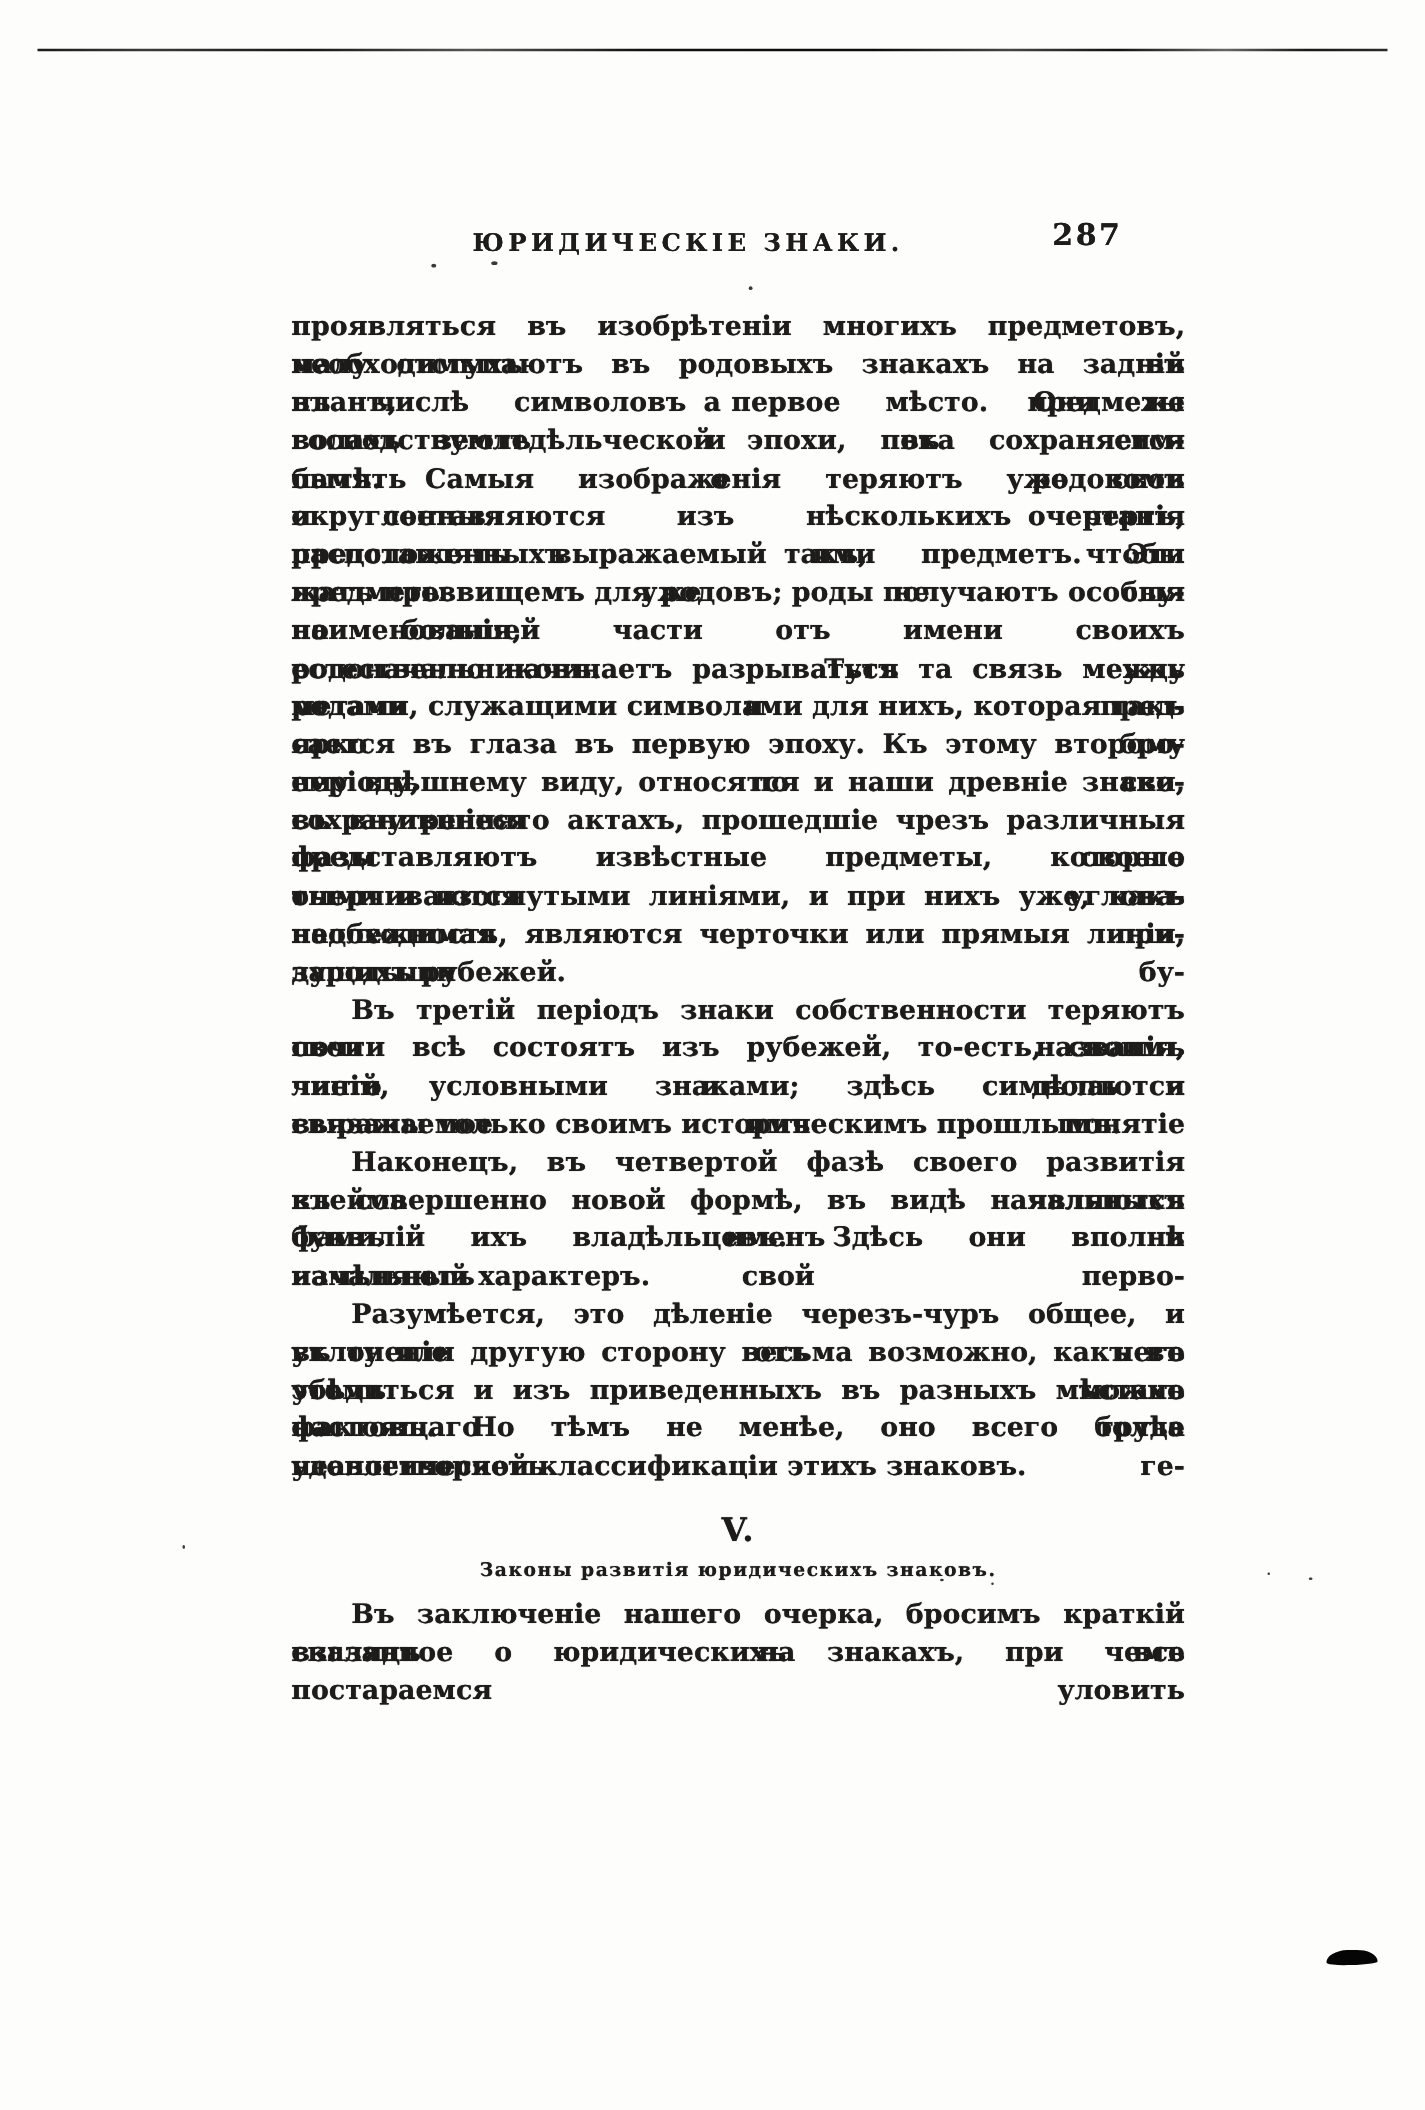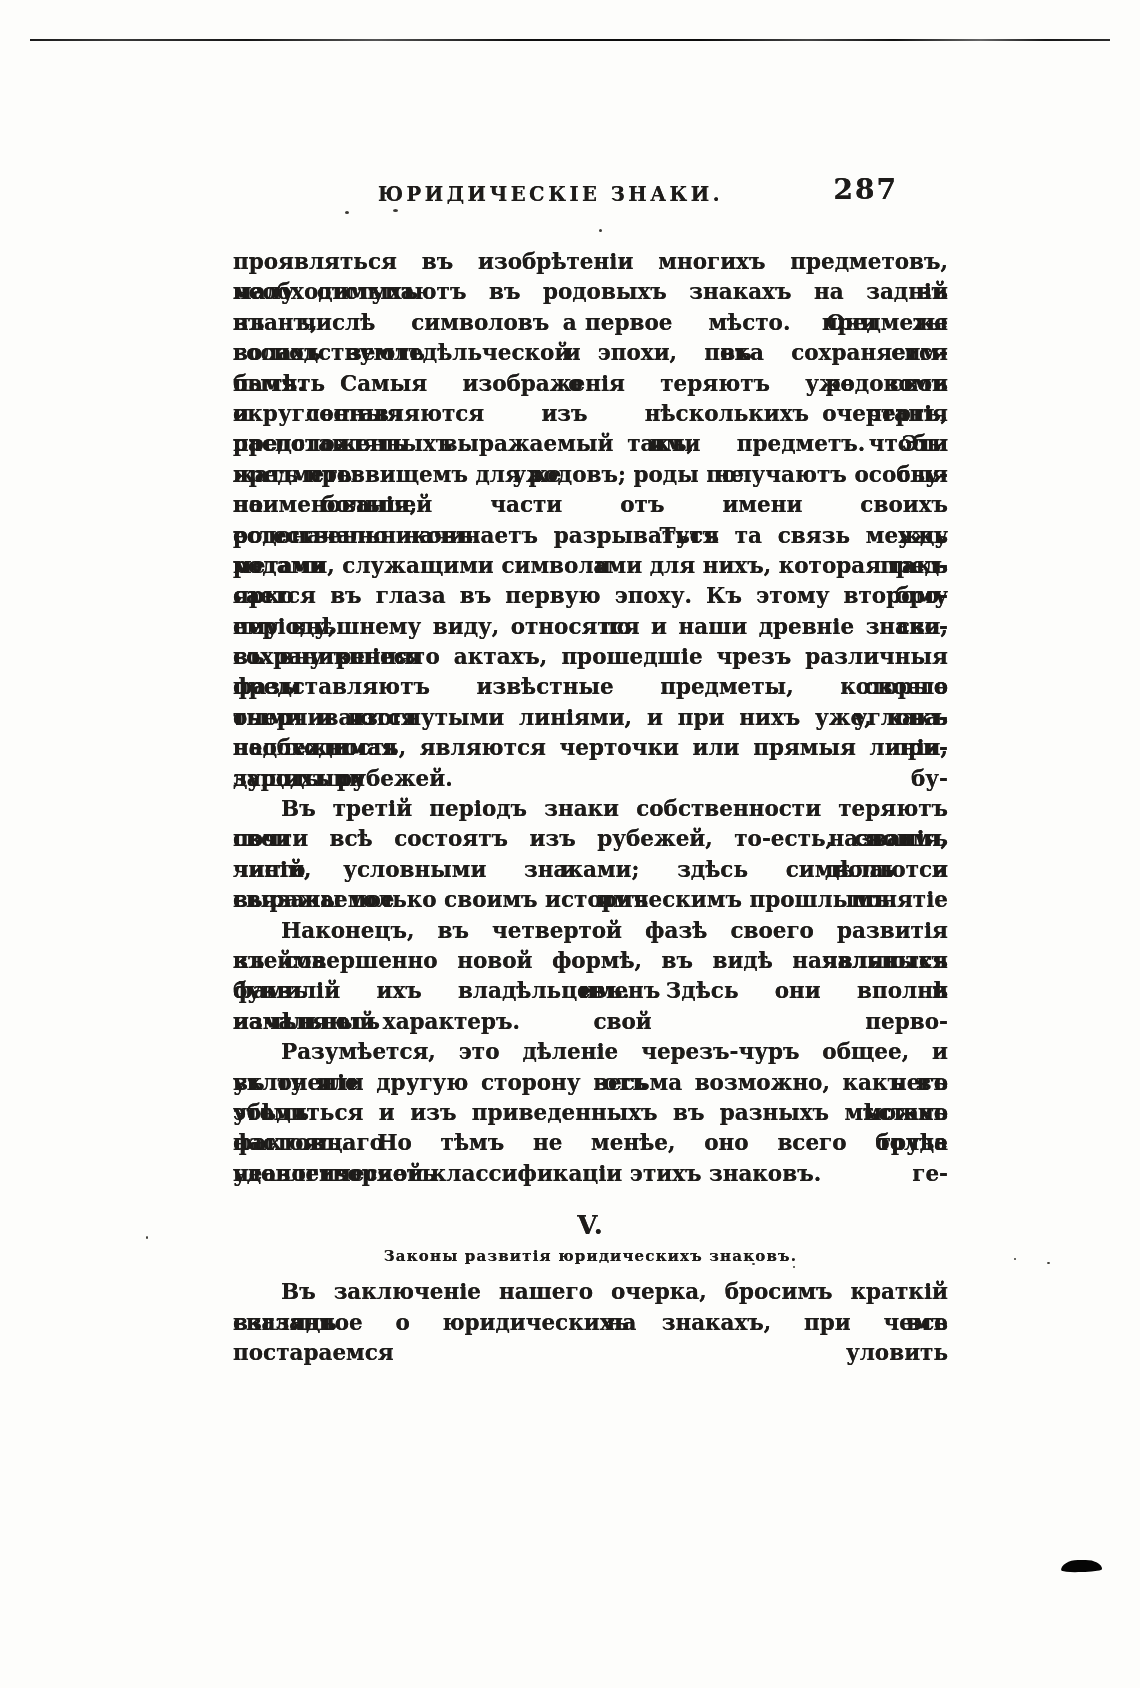--- a/index.html
+++ b/index.html
@@ -31,21 +31,21 @@
     font-size: 19.5px;
     font-weight: bold;
     letter-spacing: 3.5px;
     white-space: nowrap;
     text-shadow: 0 0 0.5px rgba(25,23,20,0.9);
   }
   .page-number {
     position: absolute;
     top: 173px;
     right: 242px;
-    font-size: 28px;
+    font-size: 24px;
     font-weight: bold;
     letter-spacing: 2px;
     text-shadow: 0 0 0.5px rgba(25,23,20,0.9);
   }
   .text-col {
     position: absolute;
     left: 193px;
     top: 247px;
     width: 715px;
     font-size: 21.5px;

